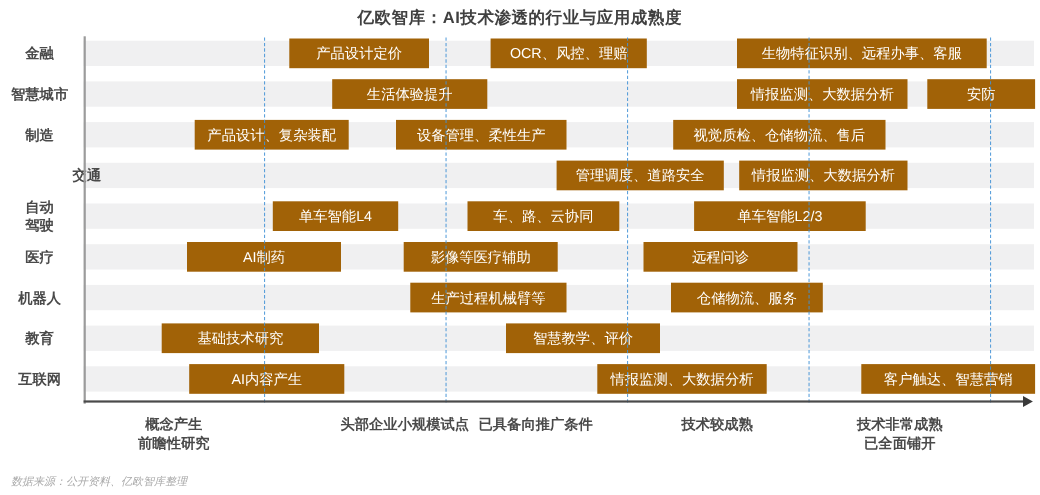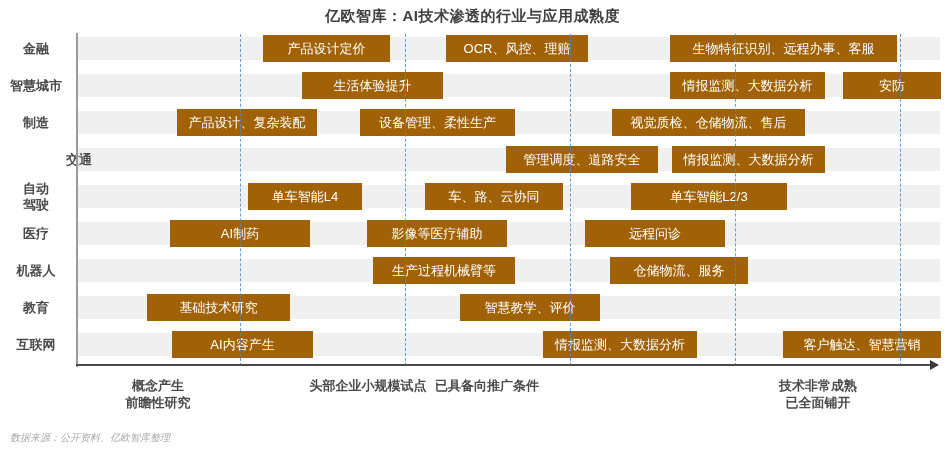--- a/index.html
+++ b/index.html
@@ -126,20 +126,21 @@
         <div>概念产生</div>
         <div>前瞻性研究</div>
       </div>
       <div class="stage-label" style="left: 340px; margin-left: 28px;">
         <div>头部企业小规模试点</div>
       </div>
       <div class="stage-label" style="left: 487px;">
         <div>已具备向推广条件</div>
       </div>
       <div class="stage-label" style="left: 652px;">
+        <div>技术较成熟</div>
       </div>
       <div class="stage-label" style="left: 818px;">
         <div>技术非常成熟</div>
         <div>已全面铺开</div>
       </div>
     </div>
 
   <div class="source-note">数据来源：公开资料、亿欧智库整理</div>
 </div>
 

